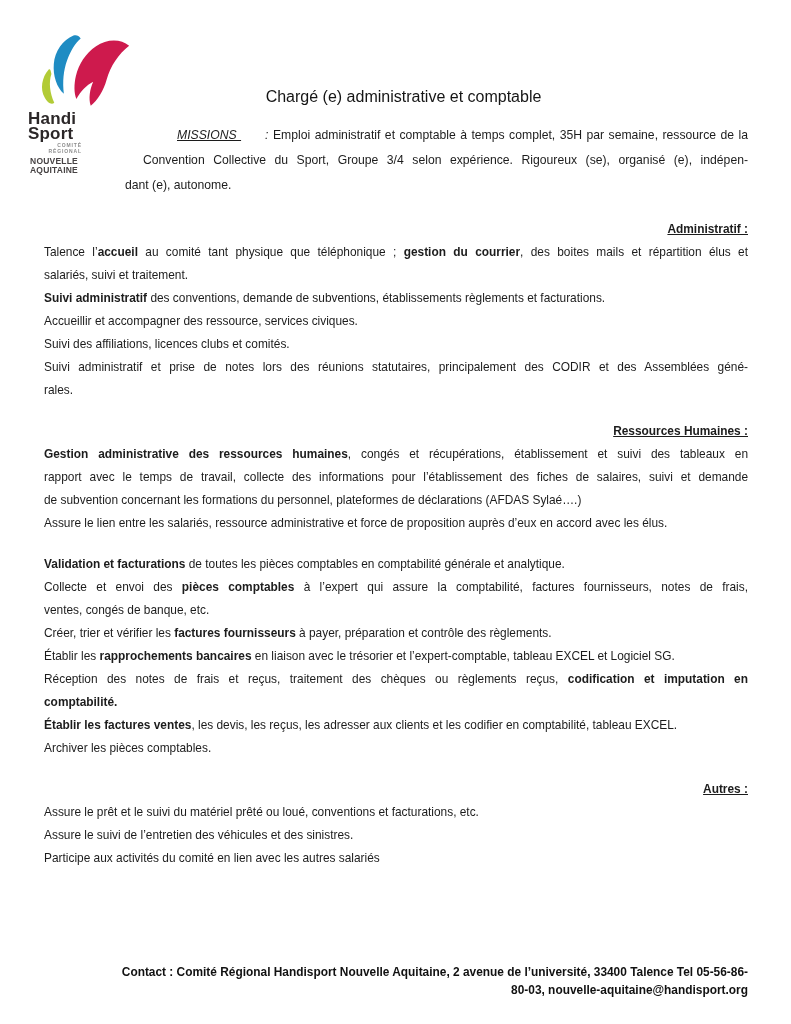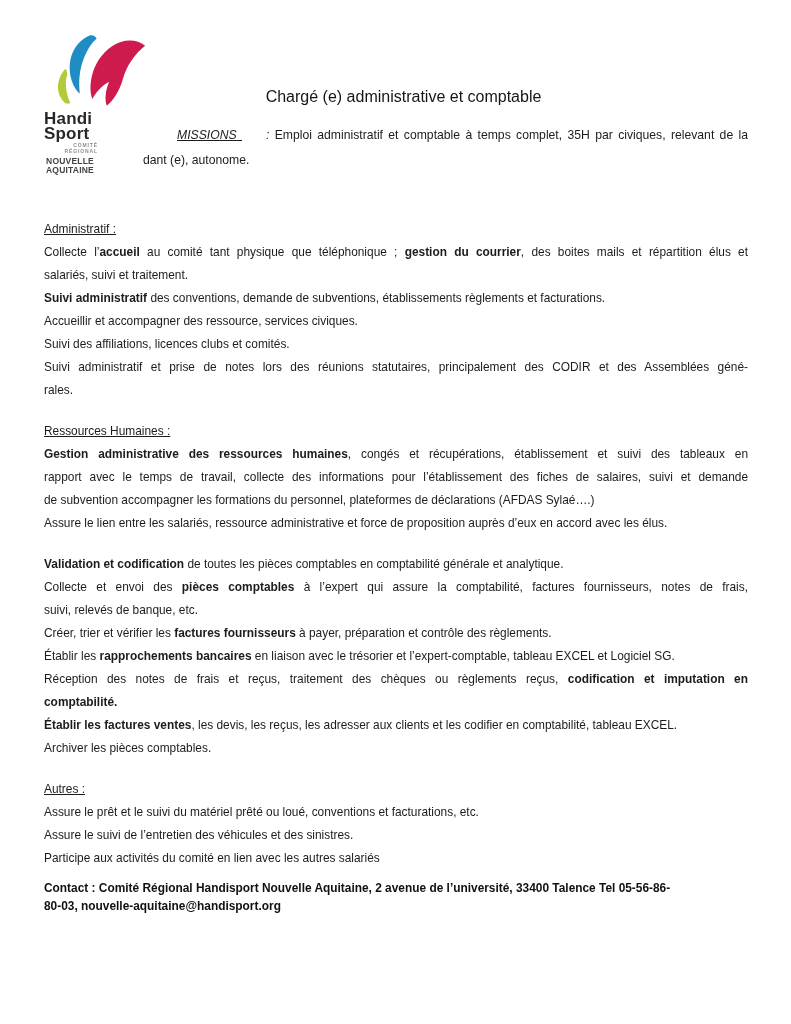--- a/index.html
+++ b/index.html
@@ -8,51 +8,51 @@
     width:791px; height:1024px;
     background:#ffffff;
     font-family:"Liberation Sans", sans-serif;
     color:#1c1c1c;
     overflow:hidden;
   }
 
   
   .header { position:absolute; top:0; left:0; width:791px; height:218px; }
 
-  .logo { position:absolute; left:44px; top:33px; width:115px; }
+  .logo { position:absolute; left:28px; top:33px; width:115px; }
   .logo-graphic { display:block; margin-left:9px; width:96px; height:82px; }
   .brand { font-weight:bold; font-size:17px; line-height:15px; letter-spacing:0.2px; color:#2b2728; margin-top:-4px; }
   .committee { width:54px; text-align:right; font-size:5px; line-height:5.5px; letter-spacing:0.9px; color:#8d8d8d; margin-top:2px; font-weight:bold; }
   .region { width:52px; text-align:center; font-size:8.5px; line-height:9px; font-weight:bold; letter-spacing:0.2px; color:#474344; margin-top:3px; }
 
   .doc-title {
     position:absolute; top:88px; left:0; width:100%;
     box-sizing:border-box; padding-left:16px;
     text-align:center; font-size:16px; color:#151515;
   }
 
   .missions { position:absolute; top:123px; left:125px; width:623px; font-size:12.2px; line-height:25px; }
   .missions::before { content:""; float:left; width:18px; height:50px; }
   .missions .line.first { text-indent:10px; }
 
   
   .sections { position:absolute; top:218px; left:44px; width:704px; font-size:11.9px; line-height:23px; }
   .section { margin-bottom:18px; }
-  .section-heading { font-weight:normal; text-decoration:underline; }
+  .section-heading { font-weight:bold; text-decoration:underline;text-align:right; }
 
   .line { text-align:justify; }
   .line.j { text-align-last:justify; }
   .seg-b { font-weight:bold; }
   .seg-i { font-style:italic;margin-left:24px; }
   .seg-u { text-decoration:underline; }
 
   
   .contact {
-    position:absolute; top:880px; left:44px; width:704px;
-    text-align:left; font-weight:bold; font-size:11.9px; line-height:17.5px; color:#111;
+    position:absolute; top:964px; left:44px; width:704px;
+    text-align:right; font-weight:bold; font-size:11.9px; line-height:17.5px; color:#111;
   }
 </style>
 </head>
 <body>
 
 <div class="page">
 
   <div class="header">
 
     <div class="logo">
@@ -71,47 +71,48 @@
       </div>
       <div class="region">
         <div>NOUVELLE</div>
         <div>AQUITAINE</div>
       </div>
     </div>
 
     <div class="doc-title">Chargé (e) administrative et comptable</div>
 
     <div class="missions" id="missions">
-        <div class="line j first"><span class=" seg-i seg-u">MISSIONS </span><span class=" seg-i">: </span><span class="">Emploi administratif et comptable à temps complet, 35H par civiques, relevant de la</span></div>
+        <div class="line j first"><span class=" seg-i seg-u">MISSIONS </span><span class=" seg-i">: </span><span class="">Emploi administratif et comptable à temps complet, 35H par semaine, ressource de la</span></div>
+        <div class="line j"><span class="">Convention Collective du Sport, Groupe 3/4 selon expérience. Rigoureux (se), organisé (e), indépen-</span></div>
         <div class="line"><span class="">dant (e), autonome.</span></div>
       </div>
   </div>
 
   <div class="sections" id="sections">
       <div class="section">
         <div class="section-heading">Administratif :</div>
-        <div class="line j"><span class="">Collecte l’</span><span class=" seg-b">accueil</span><span class=""> au comité tant physique que téléphonique ; </span><span class=" seg-b">gestion du courrier</span><span class="">, des boites mails et répartition élus et</span></div>
+        <div class="line j"><span class="">Talence l’</span><span class=" seg-b">accueil</span><span class=""> au comité tant physique que téléphonique ; </span><span class=" seg-b">gestion du courrier</span><span class="">, des boites mails et répartition élus et</span></div>
         <div class="line"><span class="">salariés, suivi et traitement.</span></div>
         <div class="line"><span class=" seg-b">Suivi administratif</span><span class=""> des conventions, demande de subventions, établissements règlements et facturations.</span></div>
         <div class="line"><span class="">Accueillir et accompagner des ressource, services civiques.</span></div>
         <div class="line"><span class="">Suivi des affiliations, licences clubs et comités.</span></div>
         <div class="line j"><span class="">Suivi administratif et prise de notes lors des réunions statutaires, principalement des CODIR et des Assemblées géné-</span></div>
         <div class="line"><span class="">rales.</span></div>
       </div>
       <div class="section">
         <div class="section-heading">Ressources Humaines :</div>
         <div class="line j"><span class=" seg-b">Gestion administrative des ressources humaines</span><span class="">, congés et récupérations, établissement et suivi des tableaux en</span></div>
         <div class="line j"><span class="">rapport avec le temps de travail, collecte des informations pour l’établissement des fiches de salaires, suivi et demande</span></div>
-        <div class="line"><span class="">de subvention accompagner les formations du personnel, plateformes de déclarations (AFDAS Sylaé….)</span></div>
+        <div class="line"><span class="">de subvention concernant les formations du personnel, plateformes de déclarations (AFDAS Sylaé….)</span></div>
         <div class="line"><span class="">Assure le lien entre les salariés, ressource administrative et force de proposition auprès d’eux en accord avec les élus.</span></div>
       </div>
       <div class="section">
-        <div class="line"><span class=" seg-b">Validation et codification</span><span class=""> de toutes les pièces comptables en comptabilité générale et analytique.</span></div>
+        <div class="line"><span class=" seg-b">Validation et facturations</span><span class=""> de toutes les pièces comptables en comptabilité générale et analytique.</span></div>
         <div class="line j"><span class="">Collecte et envoi des </span><span class=" seg-b">pièces comptables</span><span class=""> à l’expert qui assure la comptabilité, factures fournisseurs, notes de frais,</span></div>
-        <div class="line"><span class="">suivi, relevés de banque, etc.</span></div>
+        <div class="line"><span class="">ventes, congés de banque, etc.</span></div>
         <div class="line"><span class="">Créer, trier et vérifier les </span><span class=" seg-b">factures fournisseurs</span><span class=""> à payer, préparation et contrôle des règlements.</span></div>
         <div class="line"><span class="">Établir les </span><span class=" seg-b">rapprochements bancaires</span><span class=""> en liaison avec le trésorier et l’expert-comptable, tableau EXCEL et Logiciel SG.</span></div>
         <div class="line j"><span class="">Réception des notes de frais et reçus, traitement des chèques ou règlements reçus, </span><span class=" seg-b">codification et imputation en</span></div>
         <div class="line"><span class=" seg-b">comptabilité.</span></div>
         <div class="line"><span class=" seg-b">Établir les factures ventes</span><span class="">, les devis, les reçus, les adresser aux clients et les codifier en comptabilité, tableau EXCEL.</span></div>
         <div class="line"><span class="">Archiver les pièces comptables.</span></div>
       </div>
       <div class="section">
         <div class="section-heading">Autres :</div>
         <div class="line"><span class="">Assure le prêt et le suivi du matériel prêté ou loué, conventions et facturations, etc.</span></div>

